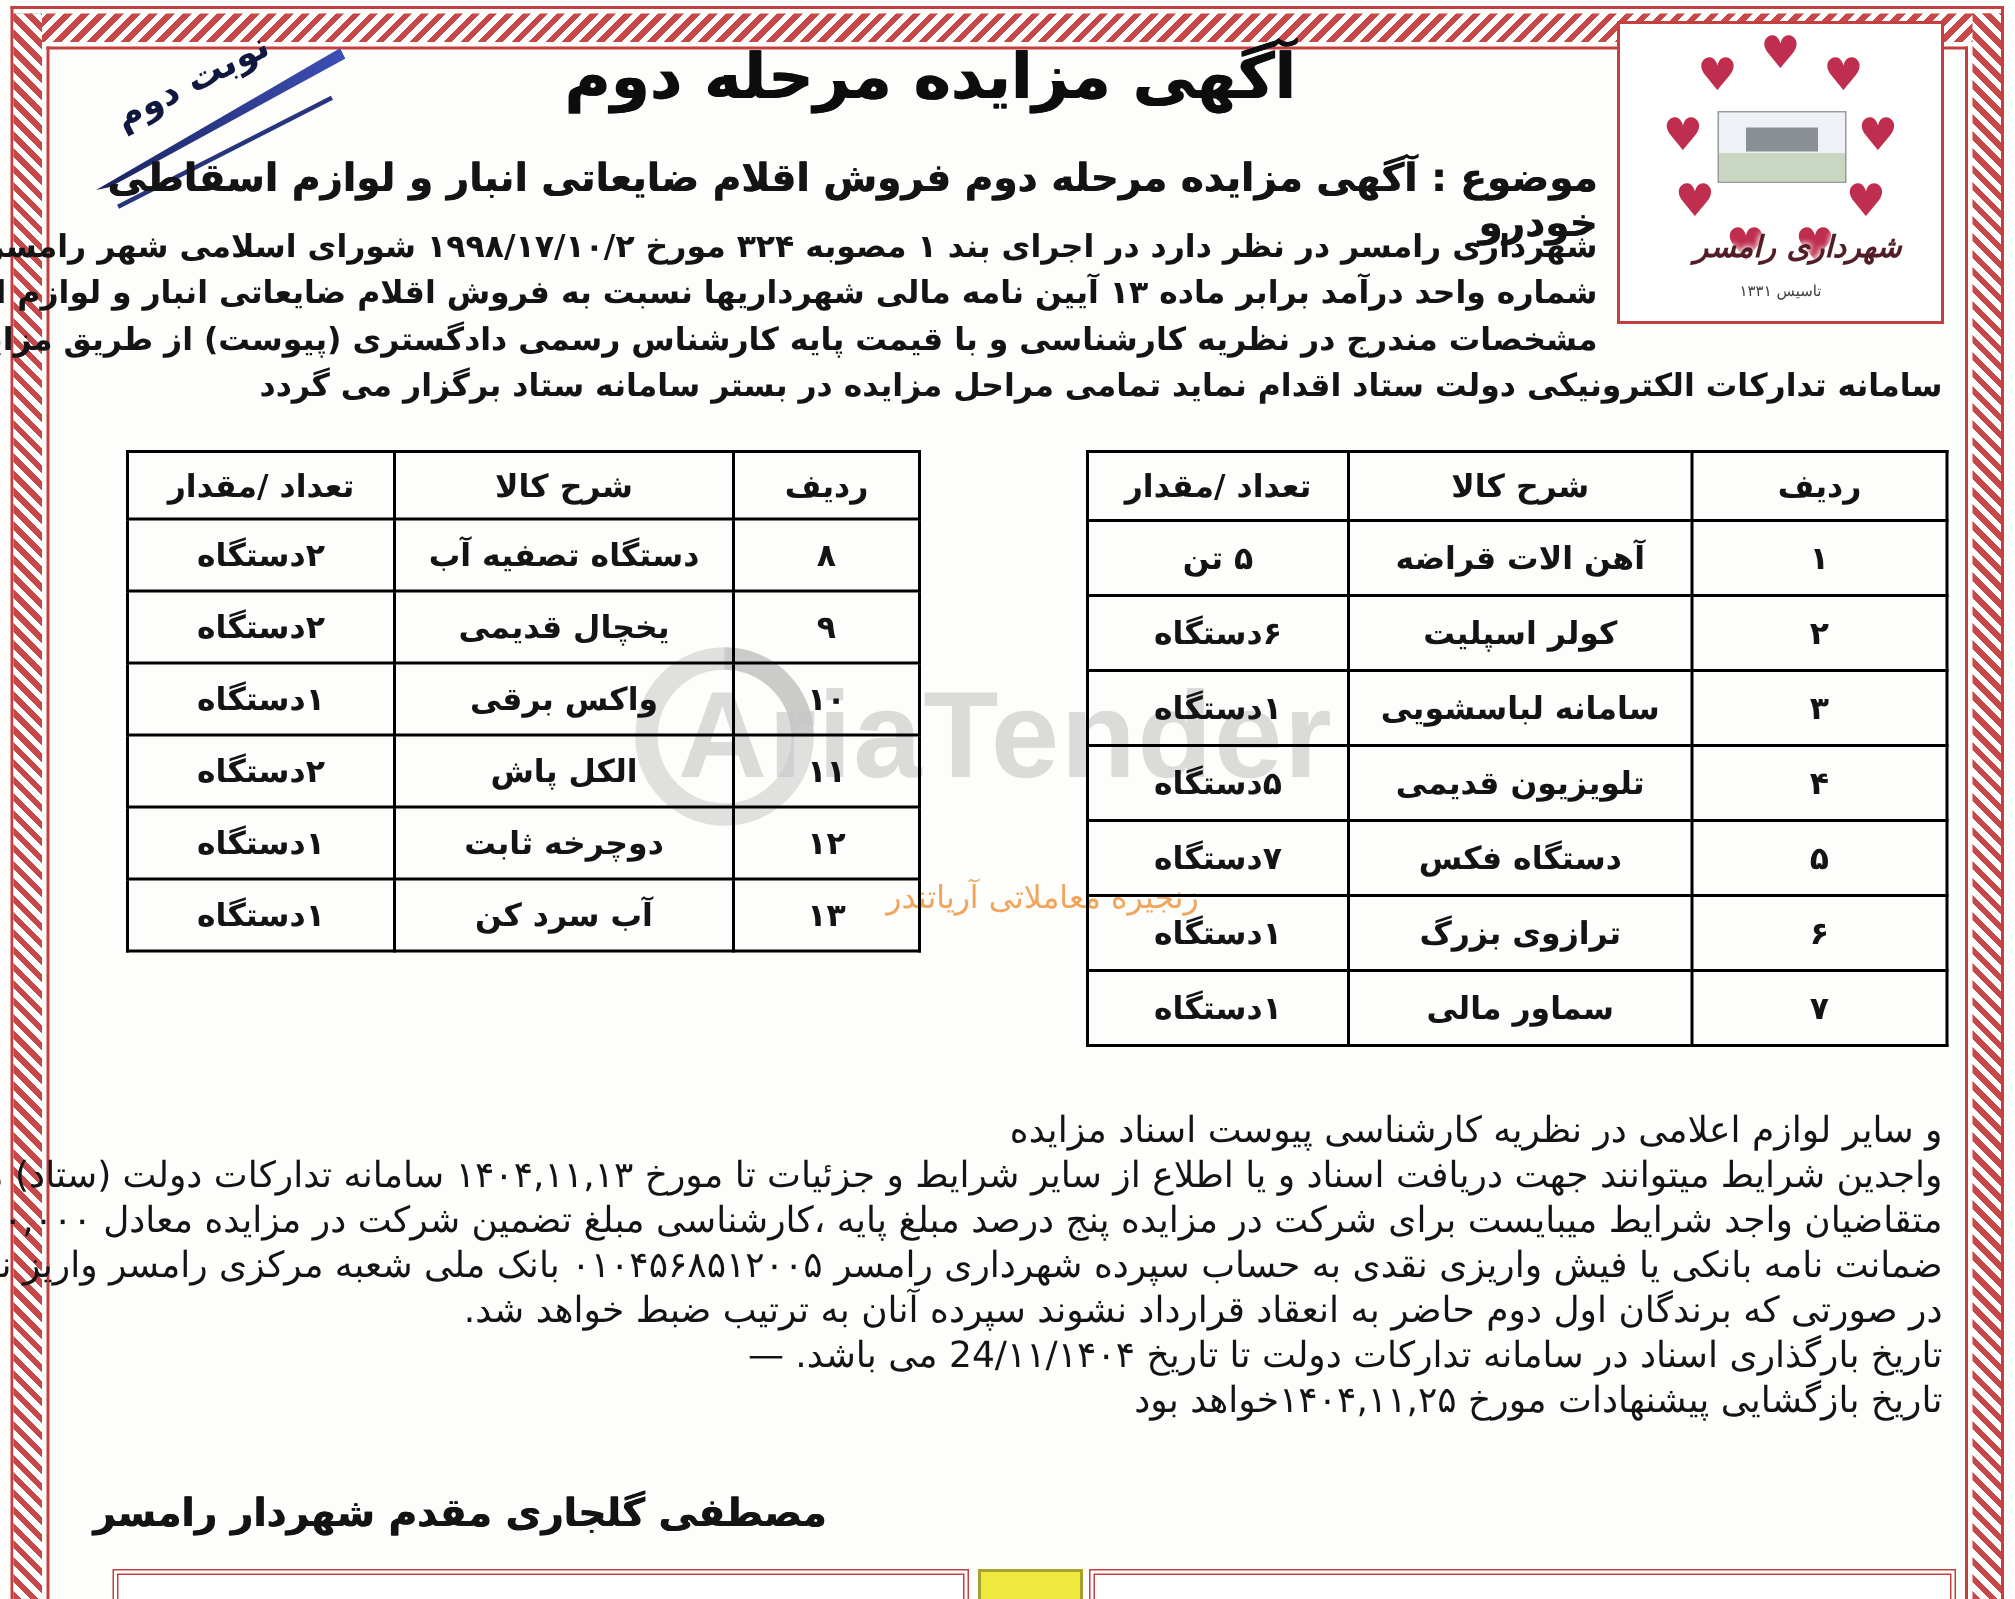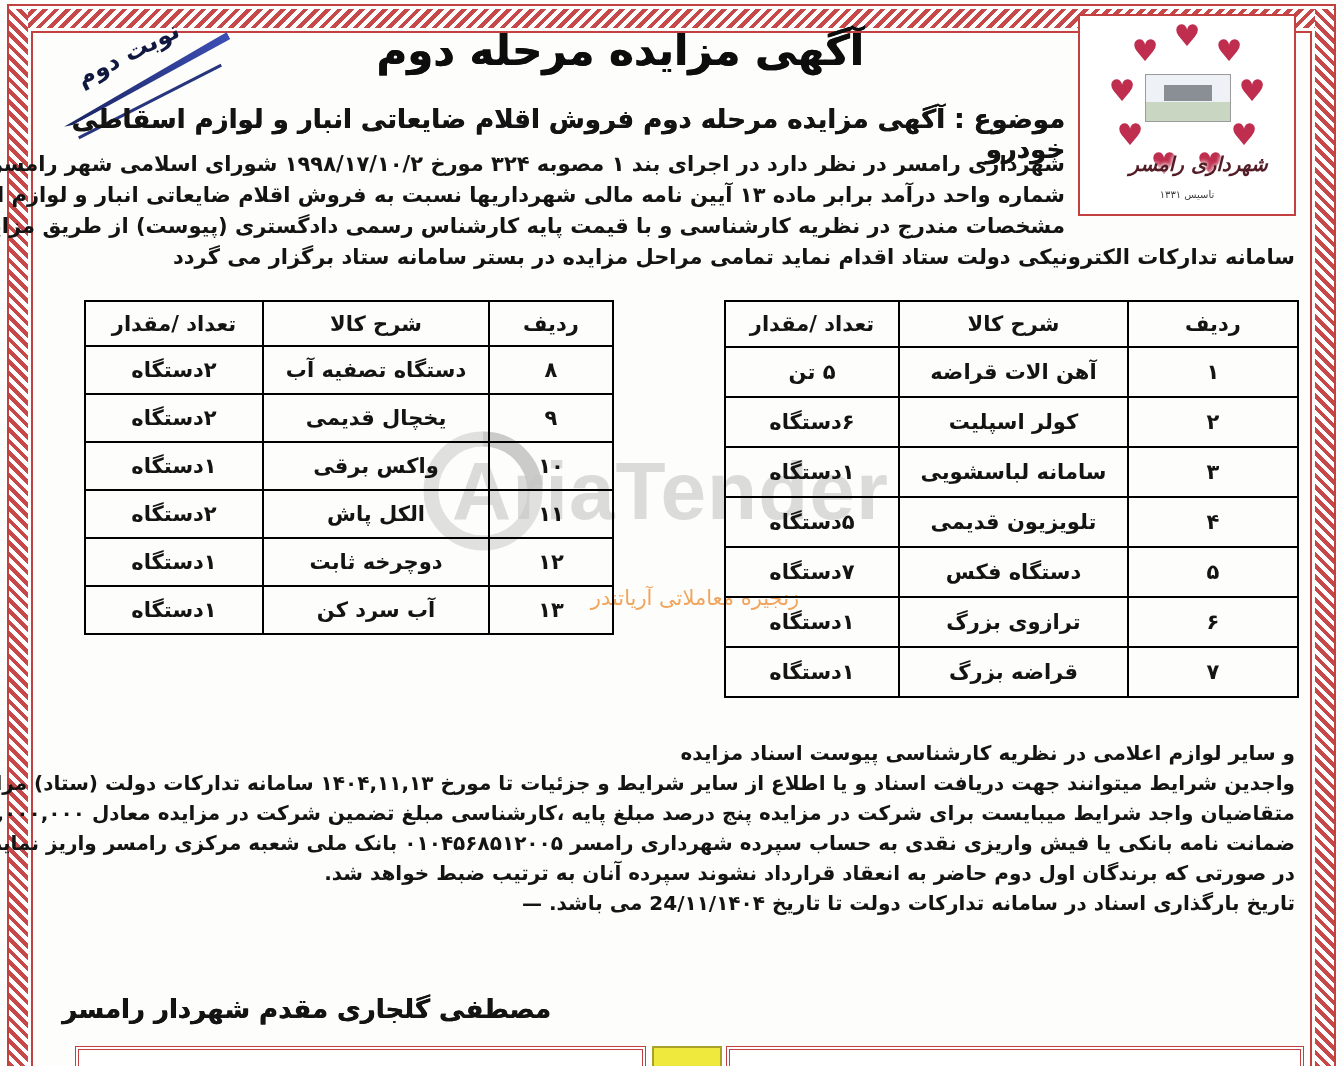--- a/index.html
+++ b/index.html
@@ -63,21 +63,21 @@
   table.items th,table.items td{border:2px solid #000;text-align:center;vertical-align:middle;
     font-weight:bold;font-size:21px;padding:0 18px;overflow:hidden;white-space:nowrap;}
   .tbl-right{left:724px;top:300px;width:573px;}
   .tbl-right th{height:44px;}
   .tbl-right td{height:48px;}
   .tbl-left{left:84px;top:300px;width:528px;}
   .tbl-left th{height:43px;}
   .tbl-left td{height:46px;}
 
   
-  .footer{position:absolute;left:52px;right:48px;top:738px;font-size:20px;font-weight:bold;}
+  .footer{position:absolute;left:52px;right:48px;top:738px;font-size:24px;font-weight:normal;}
   .footer .fl{height:30px;line-height:30px;text-align:right;white-space:nowrap;overflow:visible;}
 
   .signature{position:absolute;left:62px;top:994px;direction:rtl;font-size:26px;font-weight:bold;
              text-shadow:0.5px 0 #0d0d0d;}
 
   
   .bbox{position:absolute;top:1046px;height:42px;background:#fff;}
   .bbox-left{left:75px;width:563px;border:4px double #c34040;}
   .bbox-yellow{left:652px;width:66px;border:2px solid #a8a12c;background:#efe93e;}
   .bbox-right{left:726px;width:570px;border:4px double #c34040;}
@@ -170,21 +170,21 @@
         <td>دستگاه فکس</td>
         <td>۷دستگاه</td>
       </tr>
     <tr>
         <td>۶</td>
         <td>ترازوی بزرگ</td>
         <td>۱دستگاه</td>
       </tr>
     <tr>
         <td>۷</td>
-        <td>قراضه بزرگ</td>
+        <td>سماور مالی</td>
         <td>۱دستگاه</td>
       </tr>
   </tbody>
 </table>
 
 <table class="items tbl-left">
   <colgroup>
       <col style="width:124px">
       <col style="width:226px">
       <col style="width:178px">
@@ -230,19 +230,20 @@
   </tbody>
 </table>
 
 <div class="footer">
   <div class="fl">و سایر لوازم اعلامی در نظریه کارشناسی پیوست اسناد مزایده</div>
   <div class="fl">واجدین شرایط میتوانند جهت دریافت اسناد و یا اطلاع از سایر شرایط و جزئیات تا مورخ ۱۴۰۴,۱۱,۱۳ سامانه تدارکات دولت (ستاد) مراجعه نمایند.</div>
   <div class="fl">متقاضیان واجد شرایط میبایست برای شرکت در مزایده پنج درصد مبلغ پایه ،کارشناسی مبلغ تضمین شرکت در مزایده معادل ۱۱۹,۰۰۰,۰۰۰ ریال به صورت</div>
   <div class="fl">ضمانت نامه بانکی یا فیش واریزی نقدی به حساب سپرده شهرداری رامسر ۰۱۰۴۵۶۸۵۱۲۰۰۵ بانک ملی شعبه مرکزی رامسر واریز نمایند —</div>
   <div class="fl">در صورتی که برندگان اول دوم حاضر به انعقاد قرارداد نشوند سپرده آنان به ترتیب ضبط خواهد شد.</div>
   <div class="fl">تاریخ بارگذاری اسناد در سامانه تدارکات دولت تا تاریخ 24/۱۱/۱۴۰۴ می باشد. —</div>
+  <div class="fl">تاریخ بازگشایی پیشنهادات  مورخ ۱۴۰۴,۱۱,۲۵خواهد بود</div>
 </div>
 
 <div class="signature">مصطفی گلجاری مقدم شهردار رامسر</div>
 
 <div class="bbox bbox-left"></div>
 <div class="bbox bbox-yellow"></div>
 <div class="bbox bbox-right"></div>
 
 </body></html>

